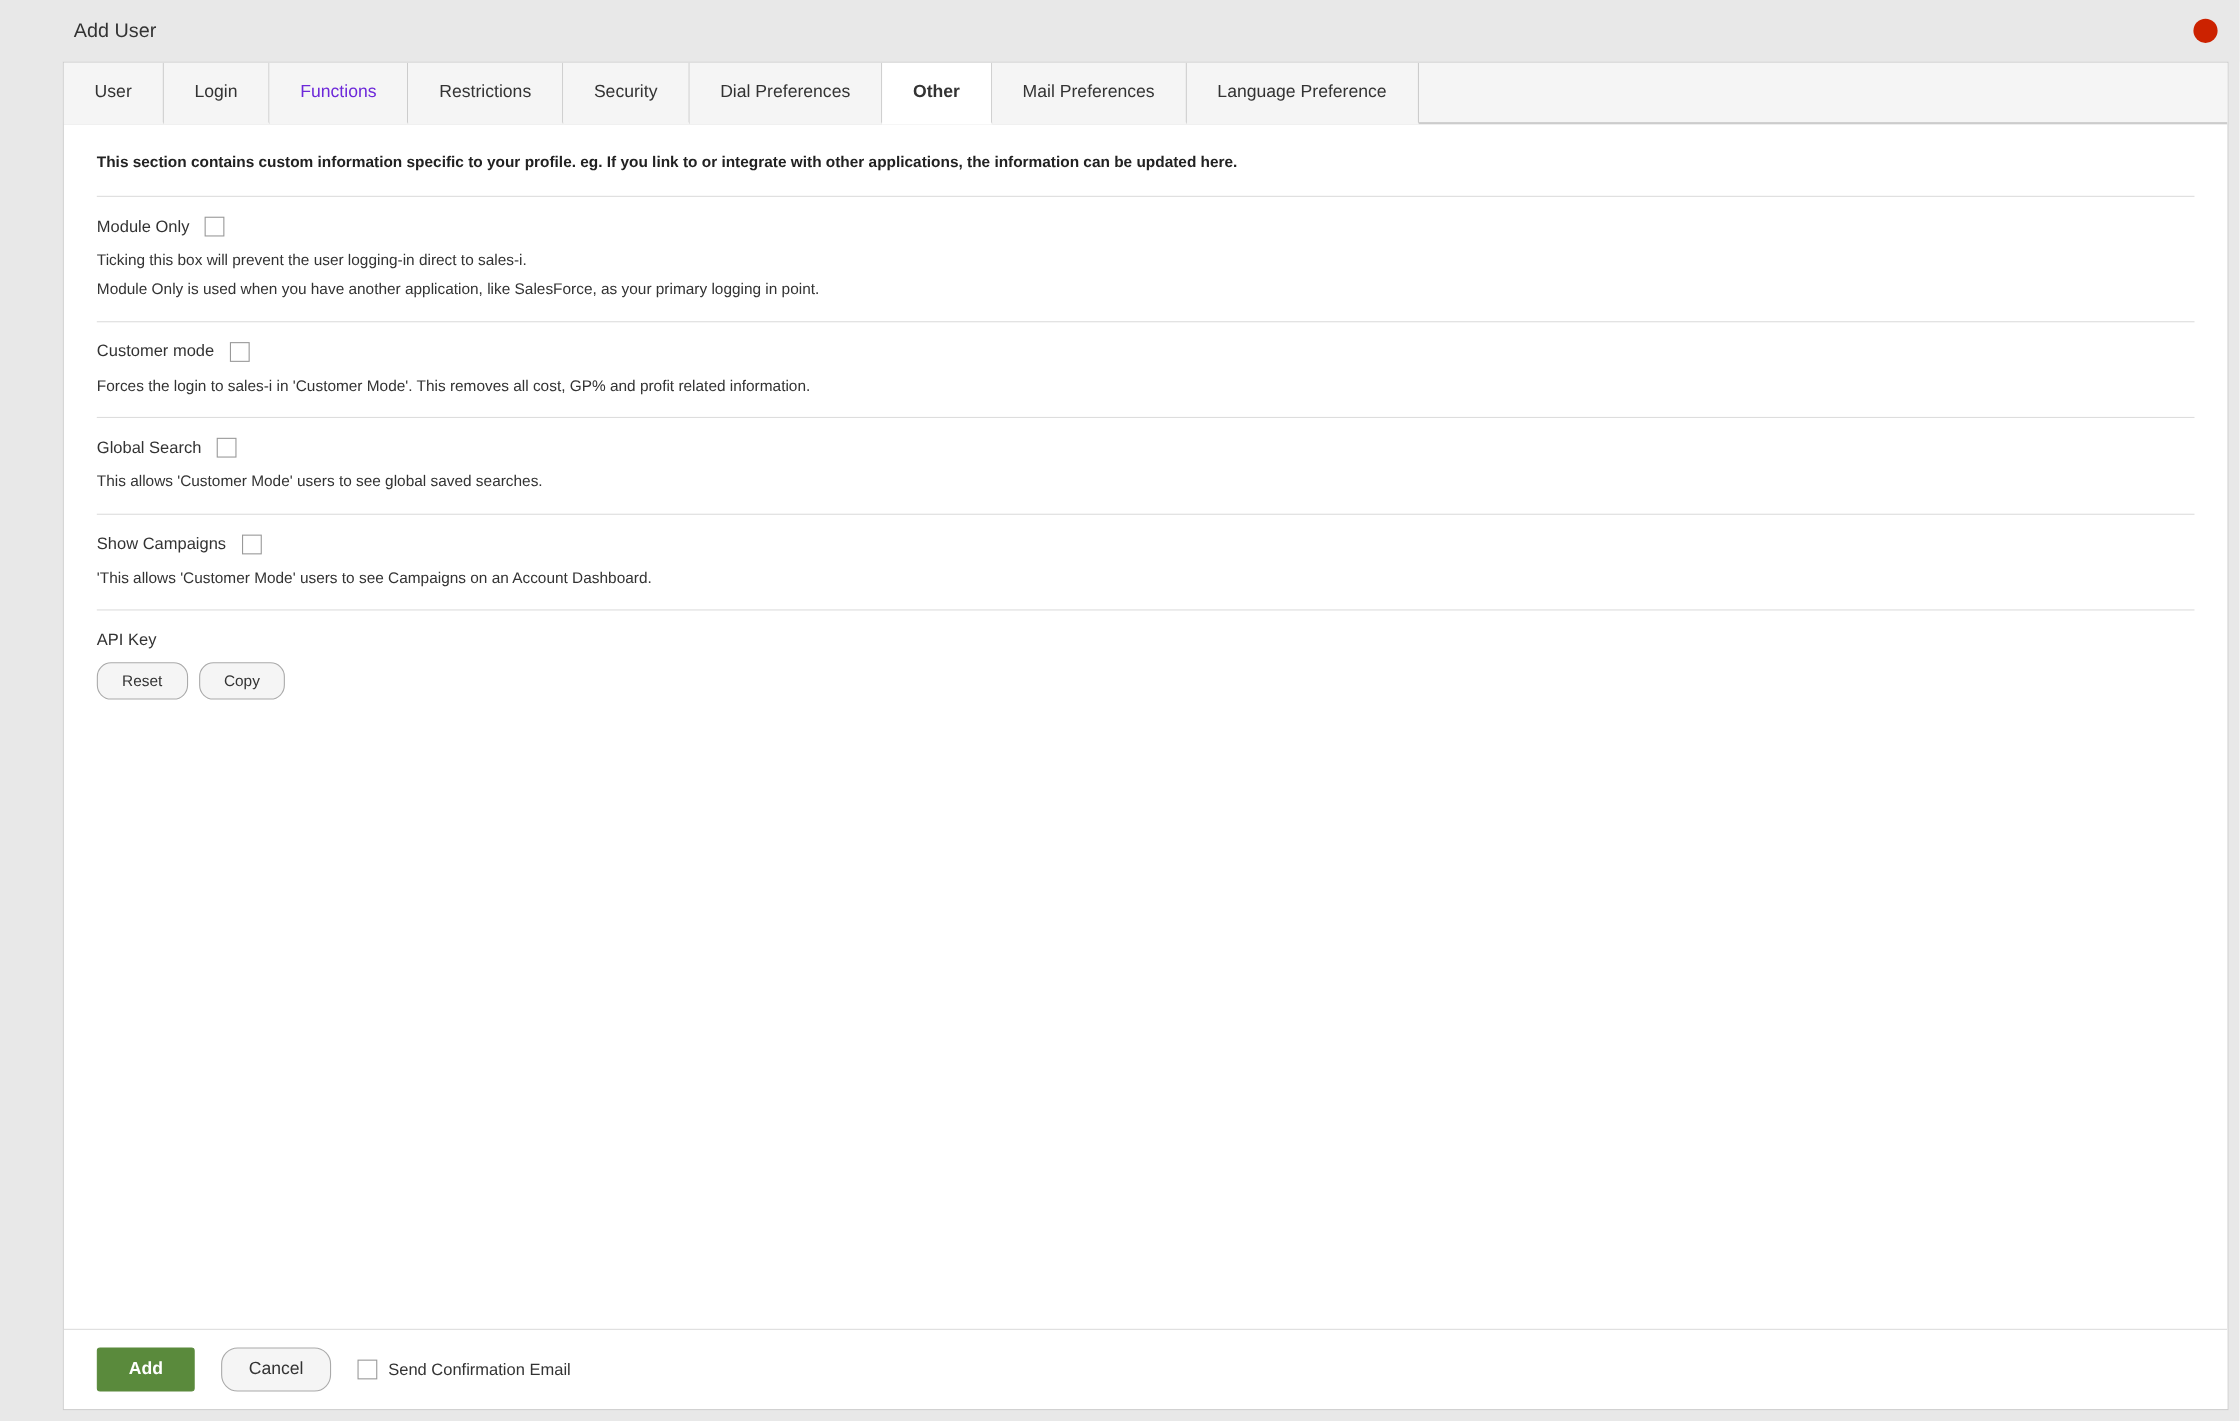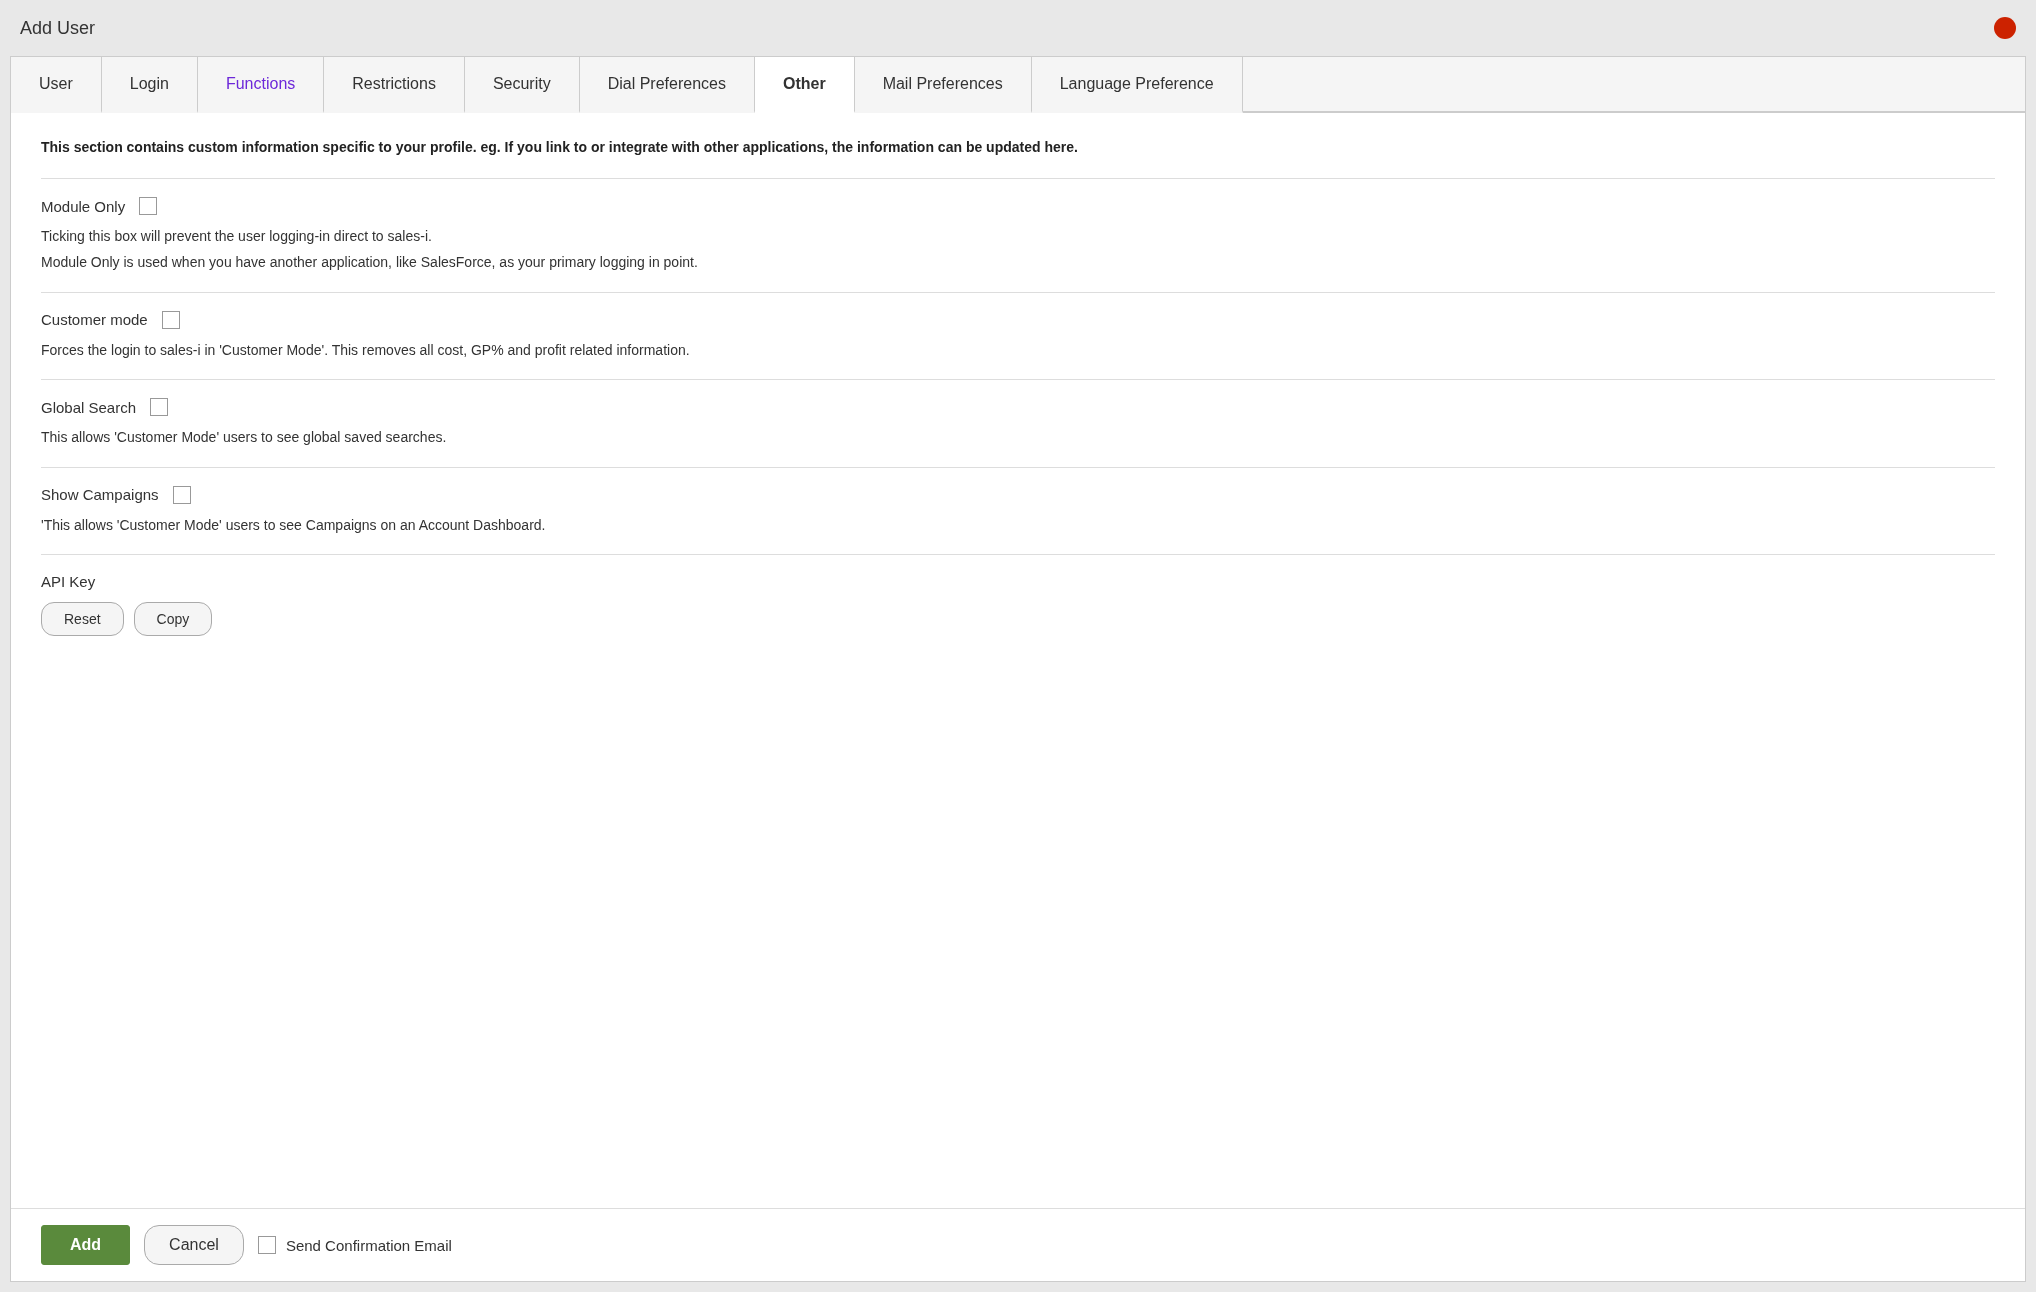--- a/index.html
+++ b/index.html
@@ -16,20 +16,21 @@
       height: 1292px;
       overflow: hidden;
     }
 
     .window {
       width: 100%;
       height: 100%;
       background: #e8e8e8;
       display: flex;
       flex-direction: column;
+      padding-left: 47px;
     }
 
     .title-bar {
       display: flex;
       align-items: center;
       justify-content: space-between;
       padding: 10px 20px;
       background: #e8e8e8;
       height: 56px;
       flex-shrink: 0;
@@ -164,21 +165,21 @@
       cursor: pointer;
       border: 1px solid #aaa;
       background: #f5f5f5;
       color: #333;
       border-radius: 13px;
     }
 
     .footer {
       display: flex;
       align-items: center;
-      gap: 14px;
+      gap: 24px;
       padding: 16px 30px;
       border-top: 1px solid #ddd;
       background: #fff;
       flex-shrink: 0;
     }
 
     .btn-add {
       padding: 10px 28px;
       font-size: 16px;
       cursor: pointer;

